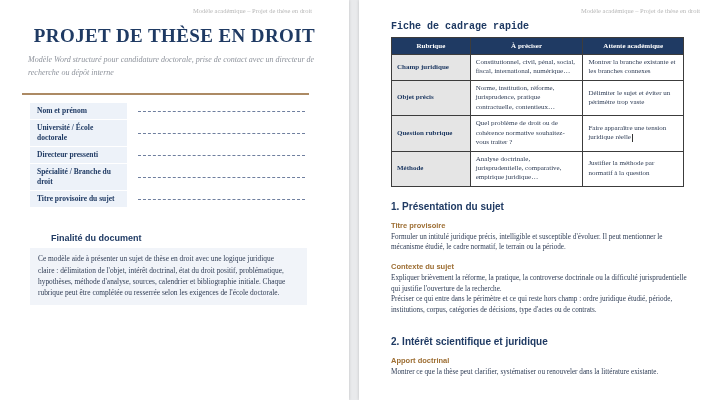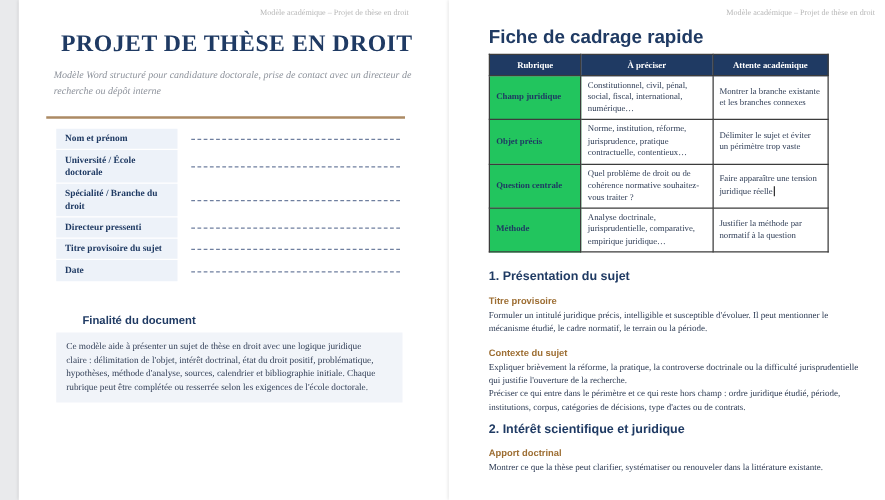--- a/index.html
+++ b/index.html
@@ -7,21 +7,21 @@
   body {
     background:#e9eaec;
     font-family:"Liberation Serif", serif;
     position:relative;
     overflow:hidden;
   }
   .page {
     position:absolute; top:0; height:400px; background:#ffffff;
     box-shadow:0 0 3px rgba(0,0,0,0.18);
   }
-  .page-left  { left:15px;     width:349px; }
+  .page-left  { left:0;     width:349px; }
   .page-right { left:359px; width:349px; }
 
   .doc-header {
     position:absolute; top:7px;
     font-size:6.5px; color:#b7b7b7;
     font-family:"Liberation Serif", serif;
   }
   .page-left  .doc-header { right:37px; }
   .page-right .doc-header { right:8px; }
 
@@ -62,54 +62,54 @@
     margin:5px 42px 0 30px;
     background:#f1f4f9;
     padding:5px 20px 7px 8px;
     font-size:7.4px; line-height:1.5; color:#303d55;
   }
 
   
   .rp-content { position:absolute; top:0; left:32px; width:302px; }
   .table-heading {
     margin-top:21px;
-    font-family:Liberation Sans, sans-serif; font-weight:bold;
-    font-size:15px; color:#1f3a63;
+    font-family:Liberation Mono, monospace; font-weight:bold;
+    font-size:10px; color:#1f3a63;
   }
   table.cadrage {
-    margin-top:5px; width:272px; border-collapse:collapse;
+    margin-top:5px; width:293px; border-collapse:collapse;
     font-family:"Liberation Serif", serif;
     padding-left:36px;
   }
   .cadrage th {
     background:#1f3a63; color:#ffffff;
     font-size:7px; font-weight:bold; text-align:center;
     padding:4px 2px; border:1px solid #3c3c3c;
   }
   .cadrage td {
     border:1px solid #3c3c3c;
     font-size:7px; line-height:1.35; color:#2e3c55;
     padding:3px 5px; vertical-align:middle;
   }
   .cadrage td.rubrique {
-    width:79px; background:#22c55e;
+    width:79px; background:#e5e5e5;
     color:#1f3a63; font-weight:bold;margin-top:48px;
   }
   .cadrage td.apreciser { width:113px; }
   .cadrage td.attente   { width:101px; }
   .caret {
     display:inline-block; width:1px; height:8px;
     background:#333; margin-left:1px; vertical-align:middle;
   }
   .section-heading {
     font-family:"Liberation Sans", sans-serif; font-weight:bold;
     font-size:10px; color:#1f3a63;
   }
   .section-1 { margin-top:14px; }
-  .section-2 { margin-top:7px; }
+  .section-2 { margin-top:20px; }
   .sub-heading {
     margin:9px 0 2px;
     font-family:"Liberation Sans", sans-serif; font-weight:bold;
     font-size:7.5px; color:#9d6e33;
   }
   .body-text {
     font-size:7.2px; line-height:1.48; color:#2e3c55; width:302px;
   }
 </style>
 </head>
@@ -129,39 +129,33 @@
           <div class="dashline"></div>
         </div>
     </div>
     <div class="form-row">
       <div class="form-label">Université / École doctorale</div>
       <div class="form-value">
           <div class="dashline"></div>
         </div>
     </div>
     <div class="form-row">
+      <div class="form-label">Directeur pressenti</div>
+      <div class="form-value">
+          <div class="dashline"></div>
+        </div>
+    </div>
+    <div class="form-row">
       <div class="form-label">Spécialité / Branche du droit</div>
       <div class="form-value">
           <div class="dashline"></div>
         </div>
     </div>
     <div class="form-row">
-      <div class="form-label">Directeur pressenti</div>
-      <div class="form-value">
-          <div class="dashline"></div>
-        </div>
-    </div>
-    <div class="form-row">
       <div class="form-label">Titre provisoire du sujet</div>
-      <div class="form-value">
-          <div class="dashline"></div>
-        </div>
-    </div>
-    <div class="form-row">
-      <div class="form-label">Date</div>
       <div class="form-value">
           <div class="dashline"></div>
         </div>
     </div>
   </div>
 
   <div class="finalite-heading">Finalité du document</div>
   <div class="finalite-box">Ce modèle aide à présenter un sujet de thèse en droit avec une logique juridique claire : délimitation de l'objet, intérêt doctrinal, état du droit positif, problématique, hypothèses, méthode d'analyse, sources, calendrier et bibliographie initiale. Chaque rubrique peut être complétée ou resserrée selon les exigences de l'école doctorale.</div>
 </div>
 
@@ -184,21 +178,21 @@
           <td class="rubrique">Champ juridique</td>
           <td class="apreciser">Constitutionnel, civil, pénal, social, fiscal, international, numérique…</td>
           <td class="attente">Montrer la branche existante et les branches connexes</td>
         </tr>
         <tr>
           <td class="rubrique">Objet précis</td>
           <td class="apreciser">Norme, institution, réforme, jurisprudence, pratique contractuelle, contentieux…</td>
           <td class="attente">Délimiter le sujet et éviter un périmètre trop vaste</td>
         </tr>
         <tr>
-          <td class="rubrique">Question centrale</td>
+          <td class="rubrique">Question rubrique</td>
           <td class="apreciser">Quel problème de droit ou de cohérence normative souhaitez-vous traiter ?</td>
           <td class="attente"><span>Faire apparaître une tension juridique réelle</span><span class="caret"></span></td>
         </tr>
         <tr>
           <td class="rubrique">Méthode</td>
           <td class="apreciser">Analyse doctrinale, jurisprudentielle, comparative, empirique juridique…</td>
           <td class="attente">Justifier la méthode par normatif à la question</td>
         </tr>
       </tbody>
     </table>

